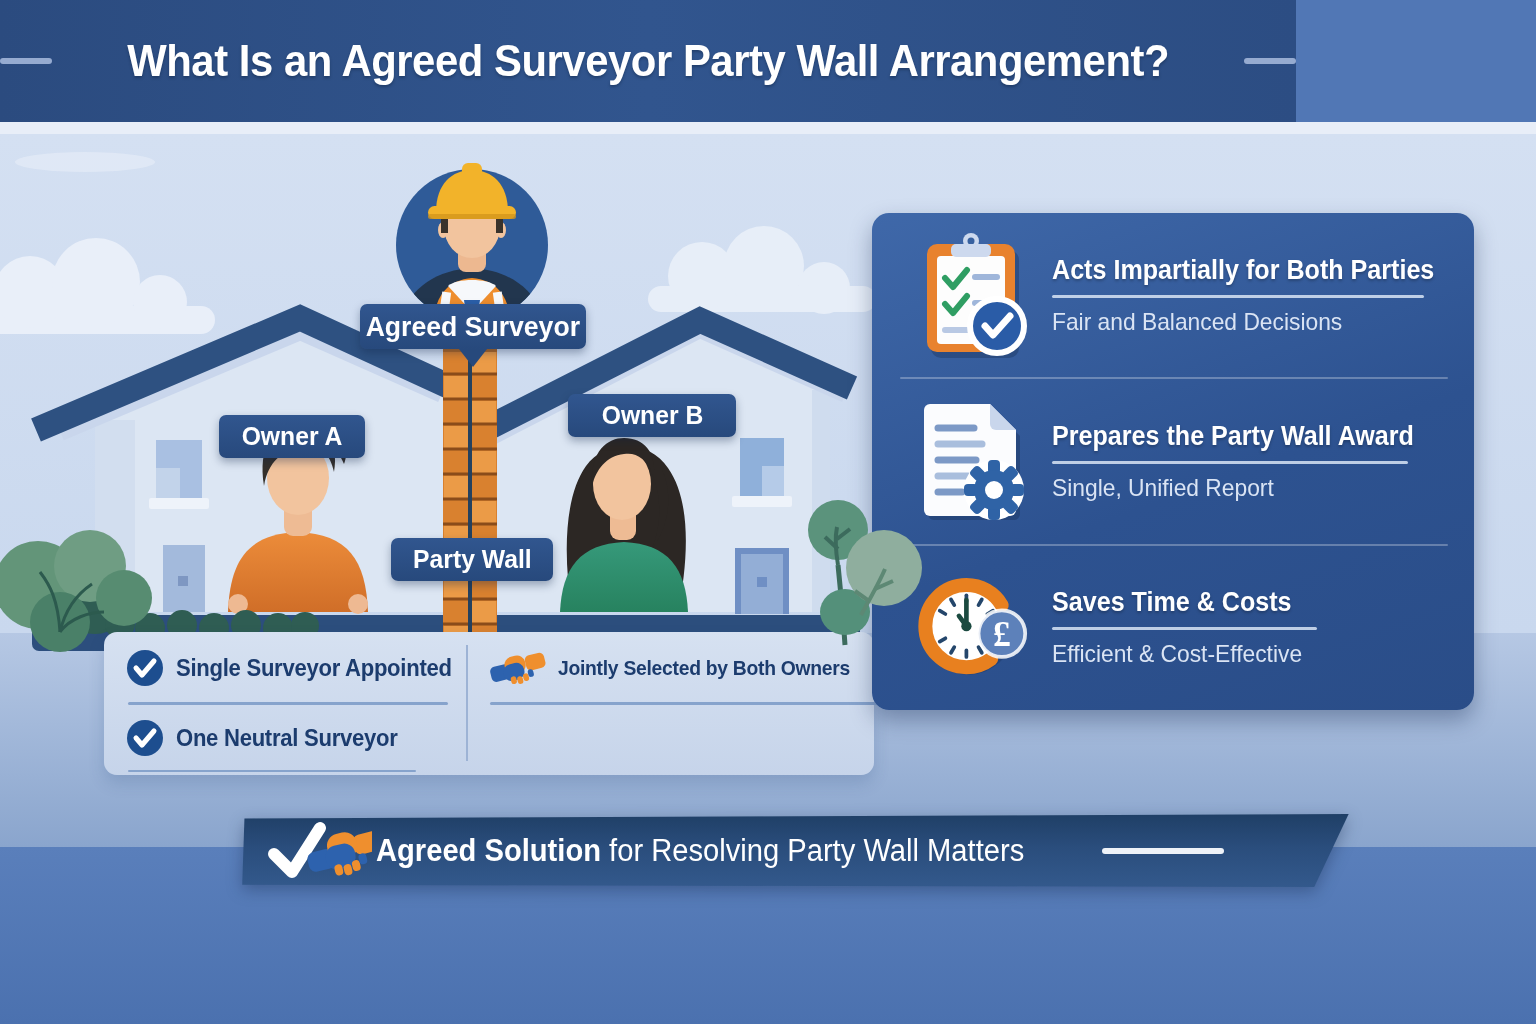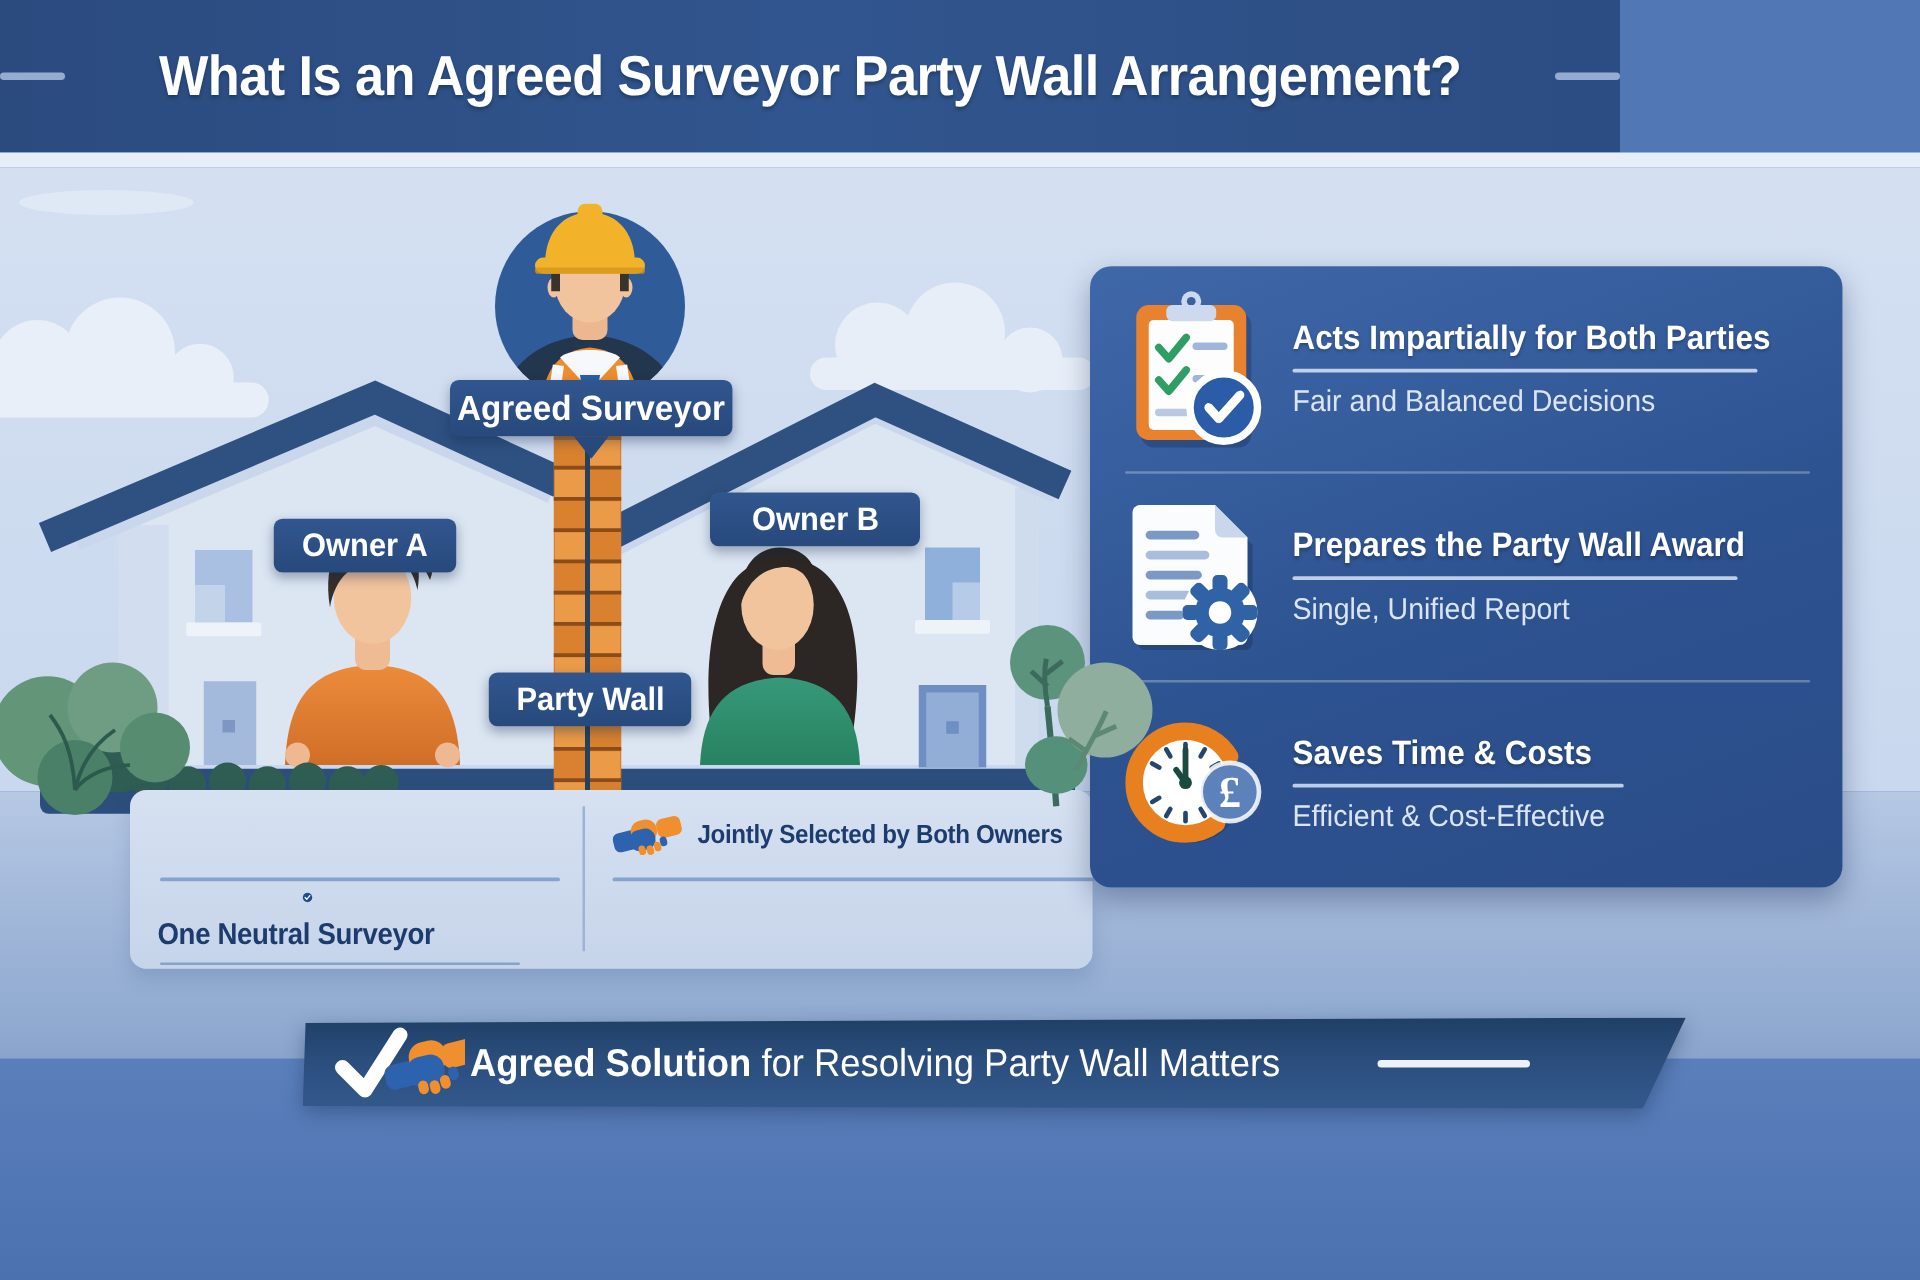--- a/index.html
+++ b/index.html
@@ -41,34 +41,34 @@
 
   
   .checklist{position:absolute;left:104px;top:632px;width:770px;height:143px;z-index:2;
         background:linear-gradient(180deg,#d6e1f1,#c6d4ea);border-radius:13px;
         box-shadow:0 8px 16px rgba(40,70,120,.18);}
   .checklist .vdiv{position:absolute;left:362px;top:13px;width:2px;height:116px;background:#9db3d5;}
   .cl-row{position:absolute;display:flex;align-items:center;gap:12px;height:48px;}
   .cl-row .lbl{color:#1c3c6e;font-weight:bold;font-size:24px;letter-spacing:-.3px;
         transform:scaleX(.92);transform-origin:left center;white-space:nowrap;}
   .cl-row-1{left:22px;top:12px;}
-  .cl-row-2{left:22px;top:82px;flex-direction:column;}
+  .cl-row-2{left:22px;top:82px;}
   .cl-row-r{left:386px;top:12px;}
   .cl-row-r .lbl{font-size:21px;}
   .hline{position:absolute;height:3px;border-radius:2px;background:#86a3cc;}
   .hl-1{left:24px;top:70px;width:320px;}
   .hl-2{left:24px;top:138px;width:288px;height:2px;}
   .hl-r{left:386px;top:70px;width:448px;}
 
   
   .benefits{position:absolute;left:872px;top:213px;width:602px;height:497px;z-index:2;
         background:linear-gradient(160deg,#3f68a9 0%,#2d5290 55%,#2a4d88 100%);
         border-radius:17px;box-shadow:0 10px 22px rgba(15,35,75,.35);
         display:flex;flex-direction:column;}
-  .benefit-row{flex:1;display:flex;align-items:center;padding:0 26px;gap:24px;}
+  .benefit-row{flex:1;display:flex;align-items:center;padding:0 44px;gap:24px;}
   .benefit-icon{width:112px;height:130px;flex-shrink:0;display:flex;align-items:center;justify-content:center;}
   .benefit-text{display:flex;flex-direction:column;}
   .benefit-title{color:#fff;font-weight:bold;font-size:27px;white-space:nowrap;
         transform:scaleX(.93);transform-origin:left center;
         text-shadow:0 2px 3px rgba(0,0,0,.25);}
   .benefit-underline{height:3px;border-radius:2px;background:rgba(216,228,245,.85);margin:9px 0 10px;}
   .benefit-sub{color:#dae4f4;font-size:24px;white-space:nowrap;
         transform:scaleX(.95);transform-origin:left center;}
   .row-div{height:2px;background:rgba(255,255,255,.28);margin:0 26px 0 28px;border-radius:1px;}
 
@@ -275,20 +275,27 @@
     <span>Owner A</span>
     </div>
   <div class="chip chip-owner-b">
     <span>Owner B</span>
     </div>
   <div class="chip chip-party-wall">
     <span>Party Wall</span>
     </div>
 
   <div class="checklist">
+    <div class="cl-row cl-row-1">
+      <svg width="38" height="38" viewBox="0 0 38 38">
+        <circle cx="19" cy="19" r="18" fill="#1d4e8f"></circle>
+        <path d="M10,19 L16,26 L28,12" stroke="#fff" stroke-width="5" fill="none" stroke-linecap="round" stroke-linejoin="round"></path>
+      </svg>
+      <span class="lbl">Single Surveyor Appointed</span>
+    </div>
     <div class="hline hl-1"></div>
     <div class="cl-row cl-row-2">
       <svg width="38" height="38" viewBox="0 0 38 38">
         <circle cx="19" cy="19" r="18" fill="#1d4e8f"></circle>
         <path d="M10,19 L16,26 L28,12" stroke="#fff" stroke-width="5" fill="none" stroke-linecap="round" stroke-linejoin="round"></path>
       </svg>
       <span class="lbl">One Neutral Surveyor</span>
     </div>
     <div class="hline hl-2"></div>
     <div class="vdiv"></div>

